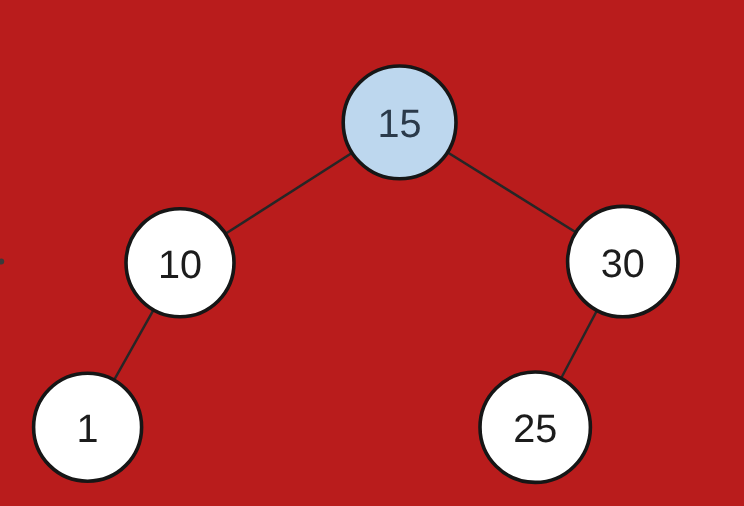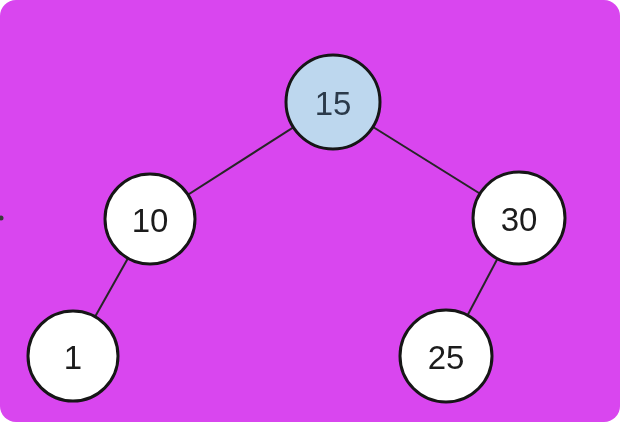--- a/index.html
+++ b/index.html
@@ -4,24 +4,23 @@
 <style>
   html, body {
     margin: 0;
     padding: 0;
     background: #ffffff;
   }
   .canvas {
     position: relative;
     width: 620px;
     height: 422px;
-    background: #d946ef;
+    background: #b91c1c;
     overflow: hidden;
     font-family: "Liberation Sans", sans-serif;
-    border-radius: 16px;
   }
   svg { display: block; }
   .edge {
     fill: none;
   }
   .node-label {
     font-family: "Liberation Sans", sans-serif;
     text-anchor: middle;
     dominant-baseline: central;
   }

